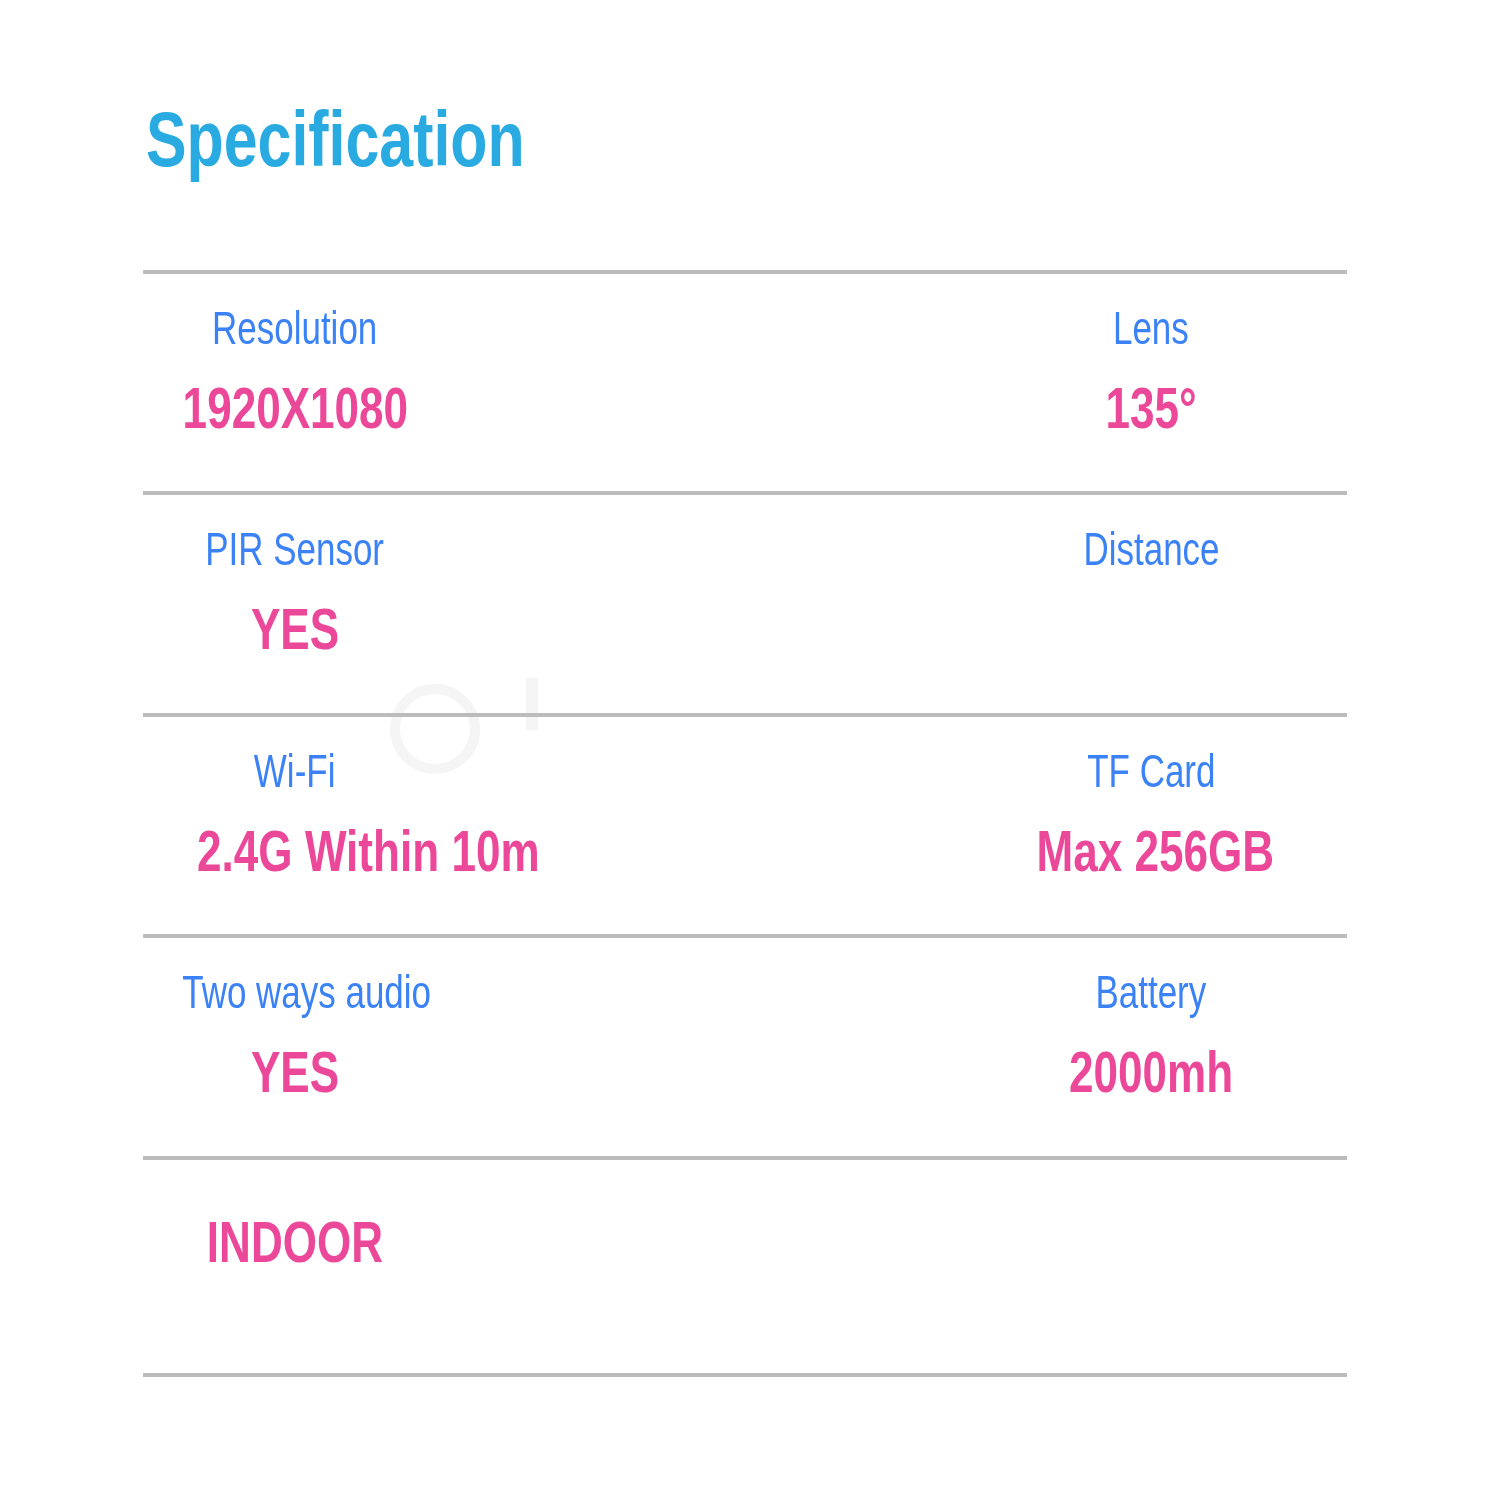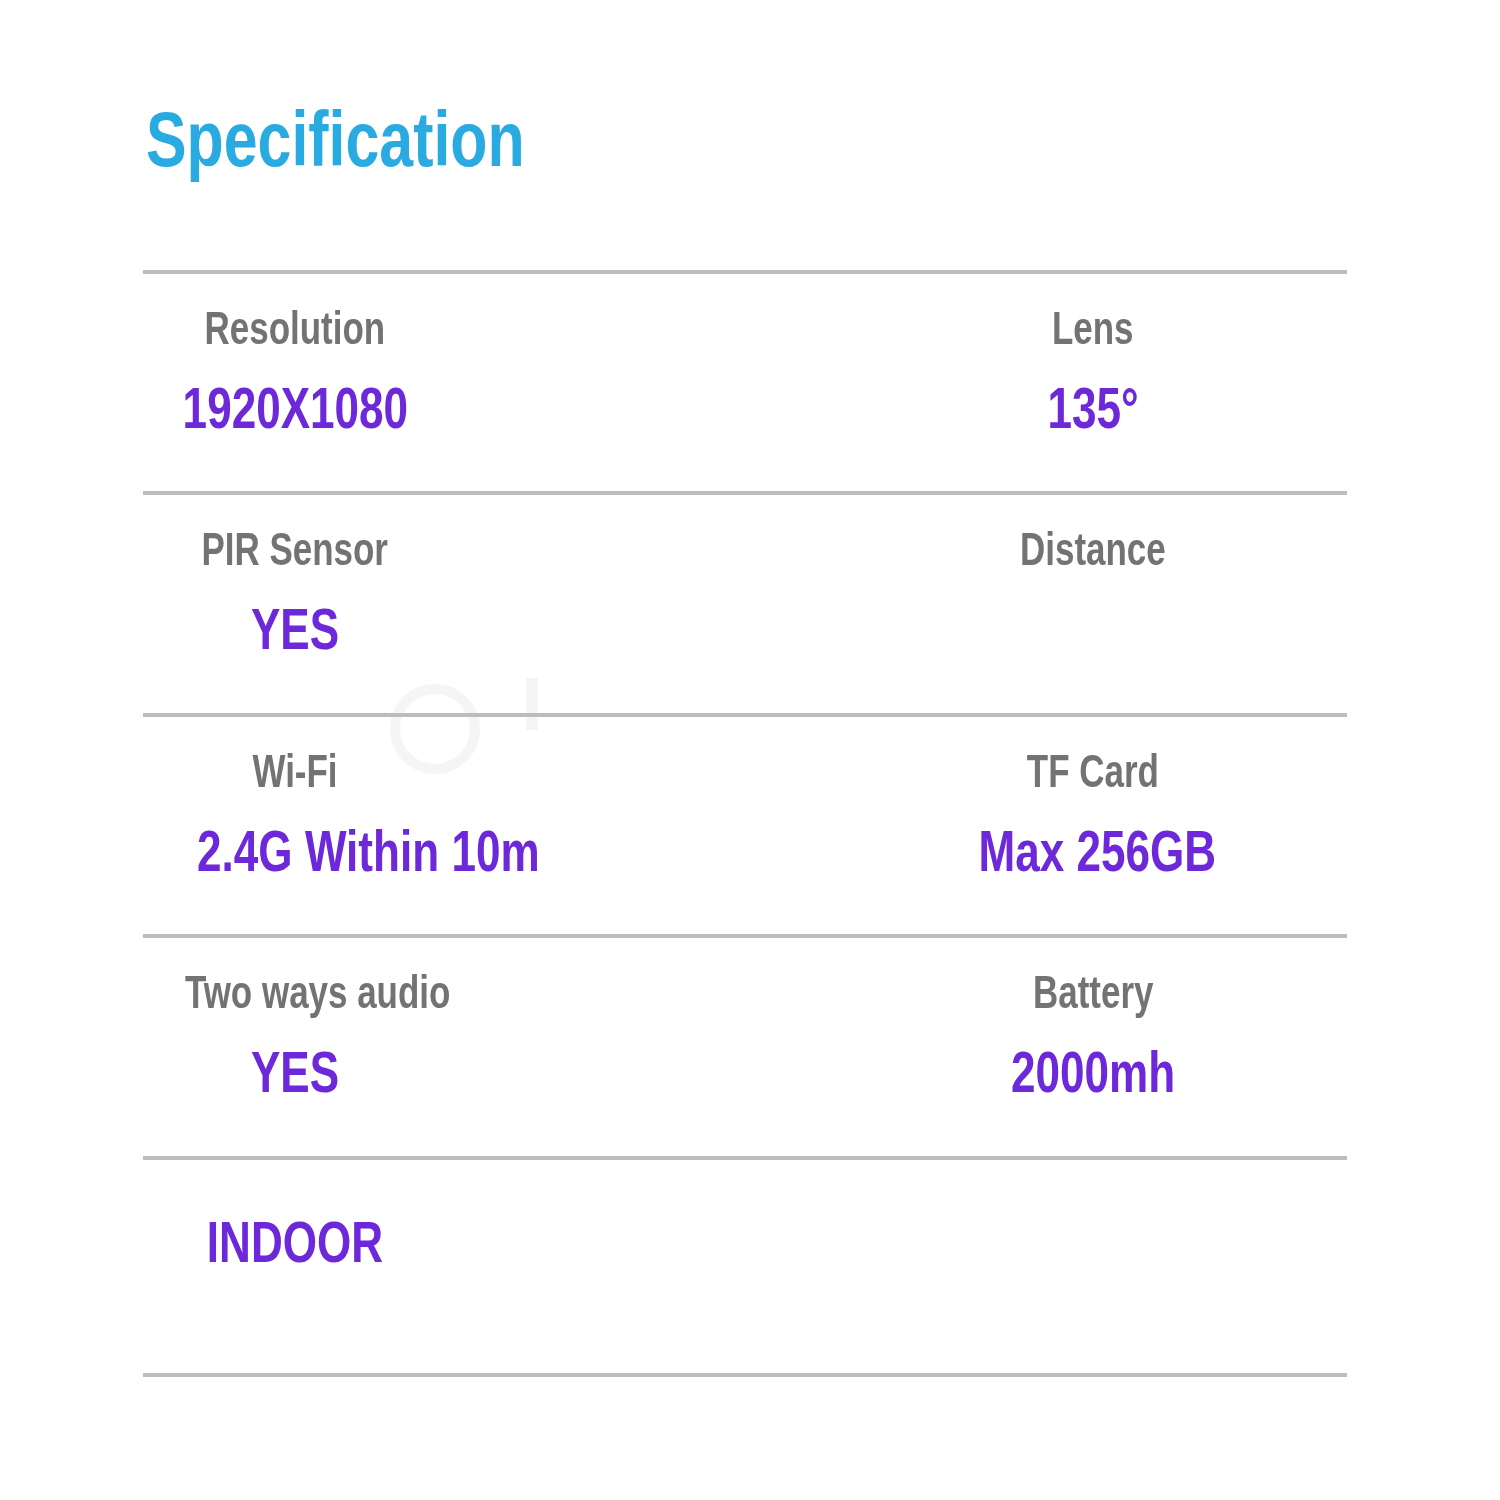--- a/index.html
+++ b/index.html
@@ -47,38 +47,38 @@
     border-bottom: 4px solid #bcbcbc;
   }
   .spec-cell {
     position: absolute;
     top: 0;
     width: 304px;
     text-align: center;
     padding-top: 28px;
   }
   .spec-cell.left  { left: 0; }
-  .spec-cell.right { left: 798px; }
+  .spec-cell.right { left: 856px; }
   .spec-label {
     font-size: 46px;
-    font-weight: 700;
+    font-weight: 400;
     line-height: 52px;
-    color: #737373;
+    color: #3b82f6;
     white-space: nowrap;
   }
   .spec-label .condense, .spec-value .condense {
     transform: scaleX(0.76);
     transform-origin: center center;
   }
   .spec-value {
     margin-top: 24px;
     font-size: 58px;
     font-weight: 700;
     line-height: 60px;
-    color: #6d28d9;
+    color: #ec4899;
     white-space: nowrap;
   }
   .watermark-ghost {
     position: absolute;
     left: 390px;
     top: 678px;
     width: 170px;
     height: 52px;
     opacity: 0.5;
     pointer-events: none;

